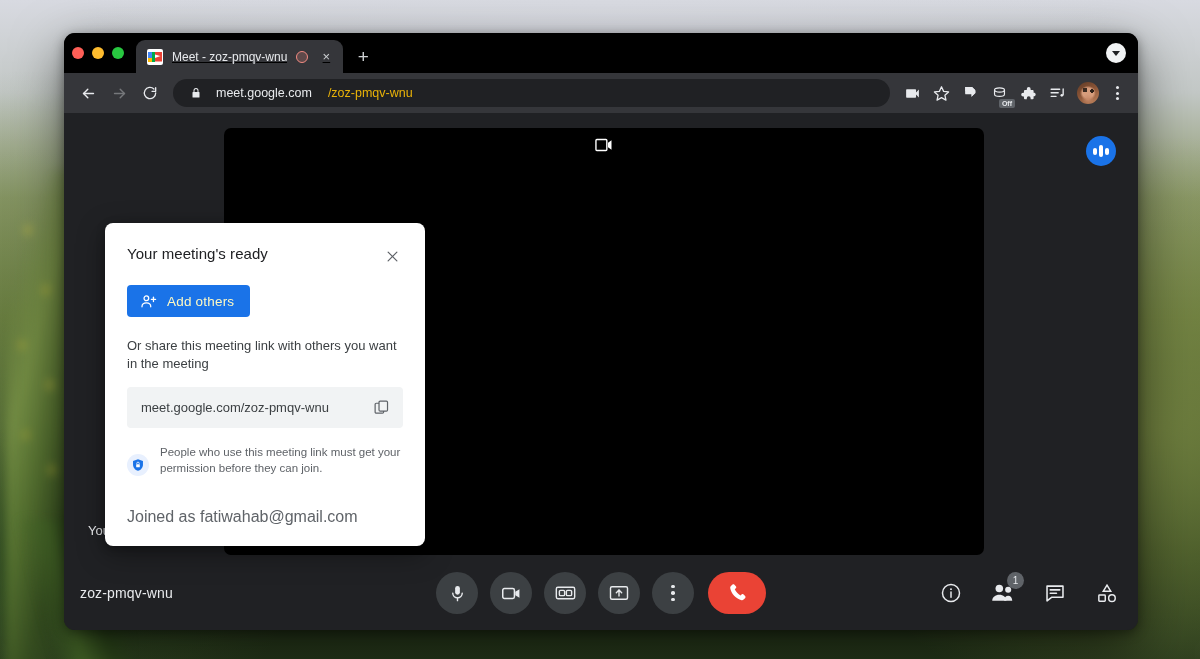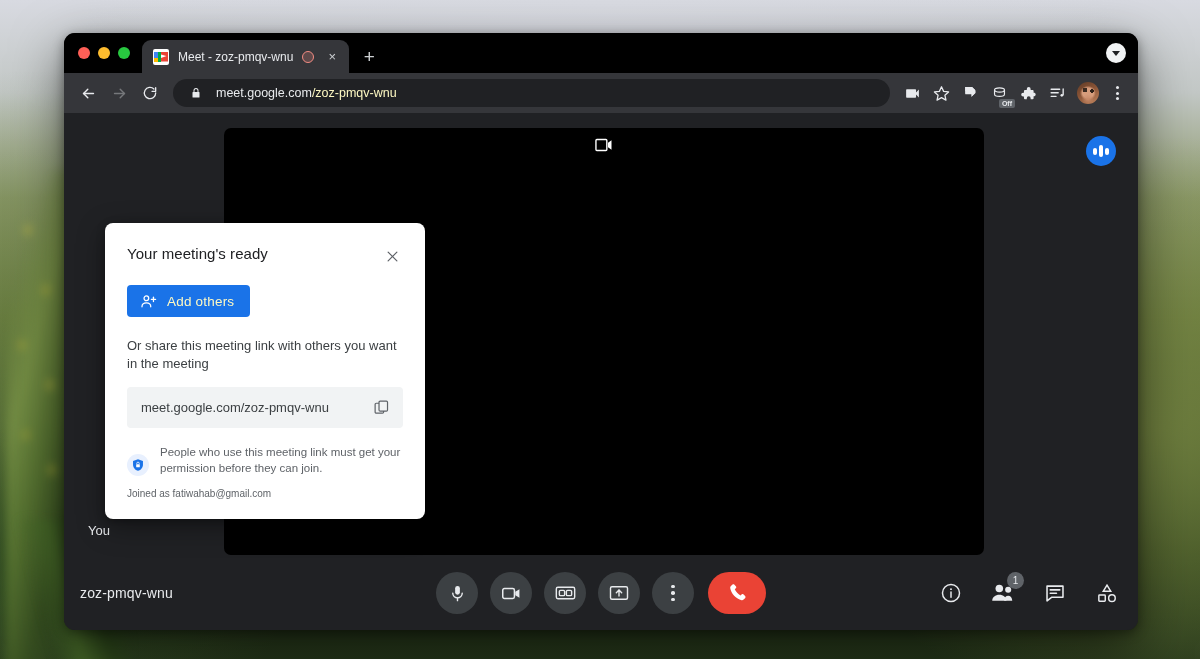--- a/index.html
+++ b/index.html
@@ -55,23 +55,24 @@
     overflow: hidden;
     box-shadow: 0 18px 52px rgba(0,0,0,0.55), 0 3px 12px rgba(0,0,0,0.4);
     display: flex; flex-direction: column;
   }
 
   
   .tab-strip {
     height: 40px;
     background: #000;
     display: flex; align-items: flex-end;
-    padding-left: 14px;
+    padding-left: 8px;
     flex: 0 0 40px;
     position: relative;
+    text-decoration: underline;
   }
   .traffic-lights { display: flex; align-items: center; gap: 8px; height: 40px; padding-right: 12px; }
   .tl { width: 12px; height: 12px; border-radius: 50%; }
   .tl.red { background: #ff5f57; }
   .tl.yellow { background: #febc2e; }
   .tl.green { background: #28c840; }
 
   .tab {
     height: 33px;
     background: #35363a;
@@ -147,21 +148,21 @@
     flex: 1; height: 28px;
     background: #202124;
     border-radius: 14px;
     display: flex; align-items: center;
     padding: 0 12px; gap: 9px;
     margin: 0 6px;
     min-width: 0;
   }
   .omnibox-text { font-size: 12.5px; white-space: nowrap; overflow: hidden; }
   .omnibox-text .host { color: #e8eaed; }
-  .omnibox-text .path { color: #fef9c3; }
+  .omnibox-text .path { color: #eab308; margin-left: 16px; }
   .tb-icon {
     width: 26px; height: 26px;
     display: flex; align-items: center; justify-content: center;
     color: #e8eaed; position: relative; flex: 0 0 auto;
   }
   .tb-icon.in-omni { color: #e8eaed; width: 22px; height: 22px; }
   .off-badge {
     position: absolute; bottom: -2px; right: -3px;
     background: #5f6368; color: #e8eaed;
     font-size: 7px; line-height: 9px;
@@ -309,21 +310,21 @@
     margin-top: 16px;
     display: flex; align-items: flex-end; gap: 11px;
   }
   .shield-wrap {
     width: 22px; height: 22px; border-radius: 50%;
     background: #e8f0fe;
     display: flex; align-items: center; justify-content: center;
     flex: 0 0 22px; margin-top: 1px;
   }
   .perm-text { color: #5f6368; font-size: 11.5px; line-height: 16px; }
-  .joined-as { margin-top: 12px; color: #5f6368; font-size: 10px; }
+  .joined-as { margin-top: 32px; color: #5f6368; font-size: 16px; }
 </style>
 </head>
 <body>
 
 <div id="desktop">
   <div id="wallpaper-stalk"></div>
   <div id="wallpaper-blade"></div>
 
   <div id="browser-window">
 

